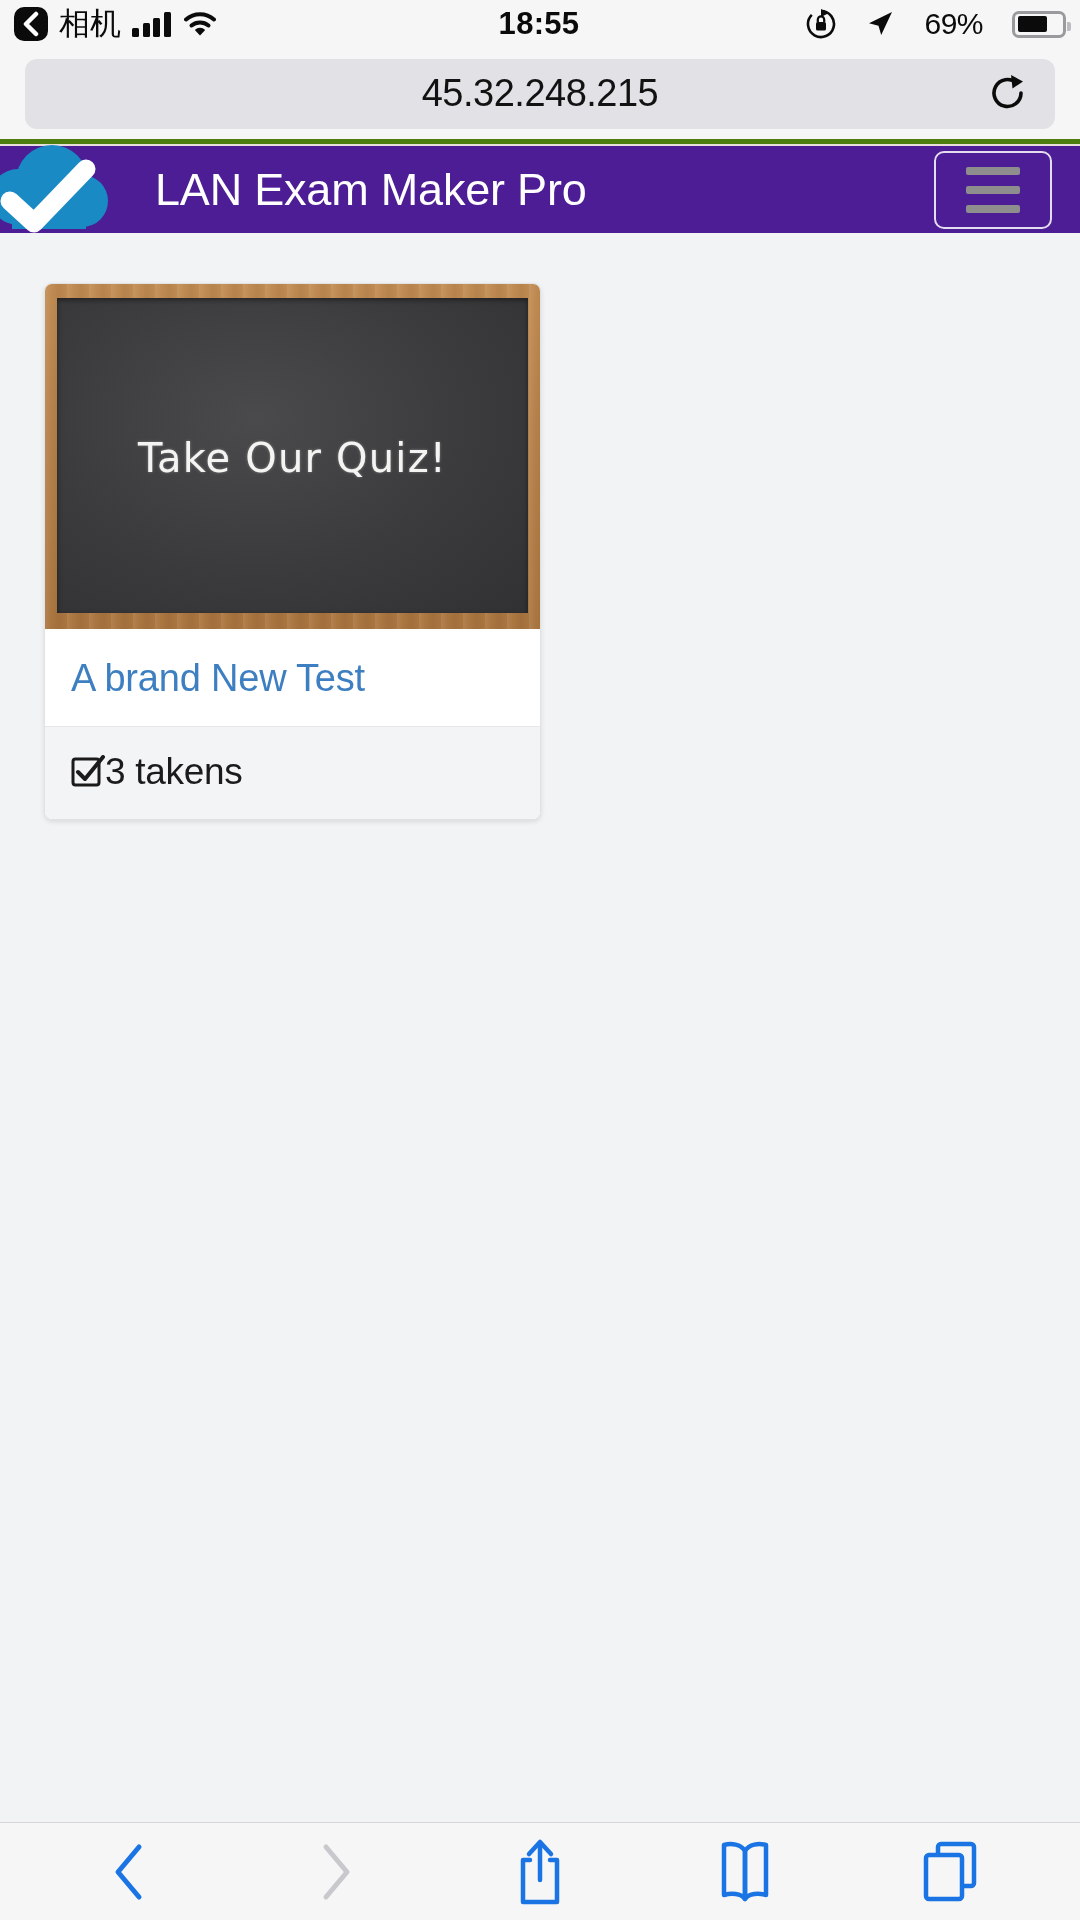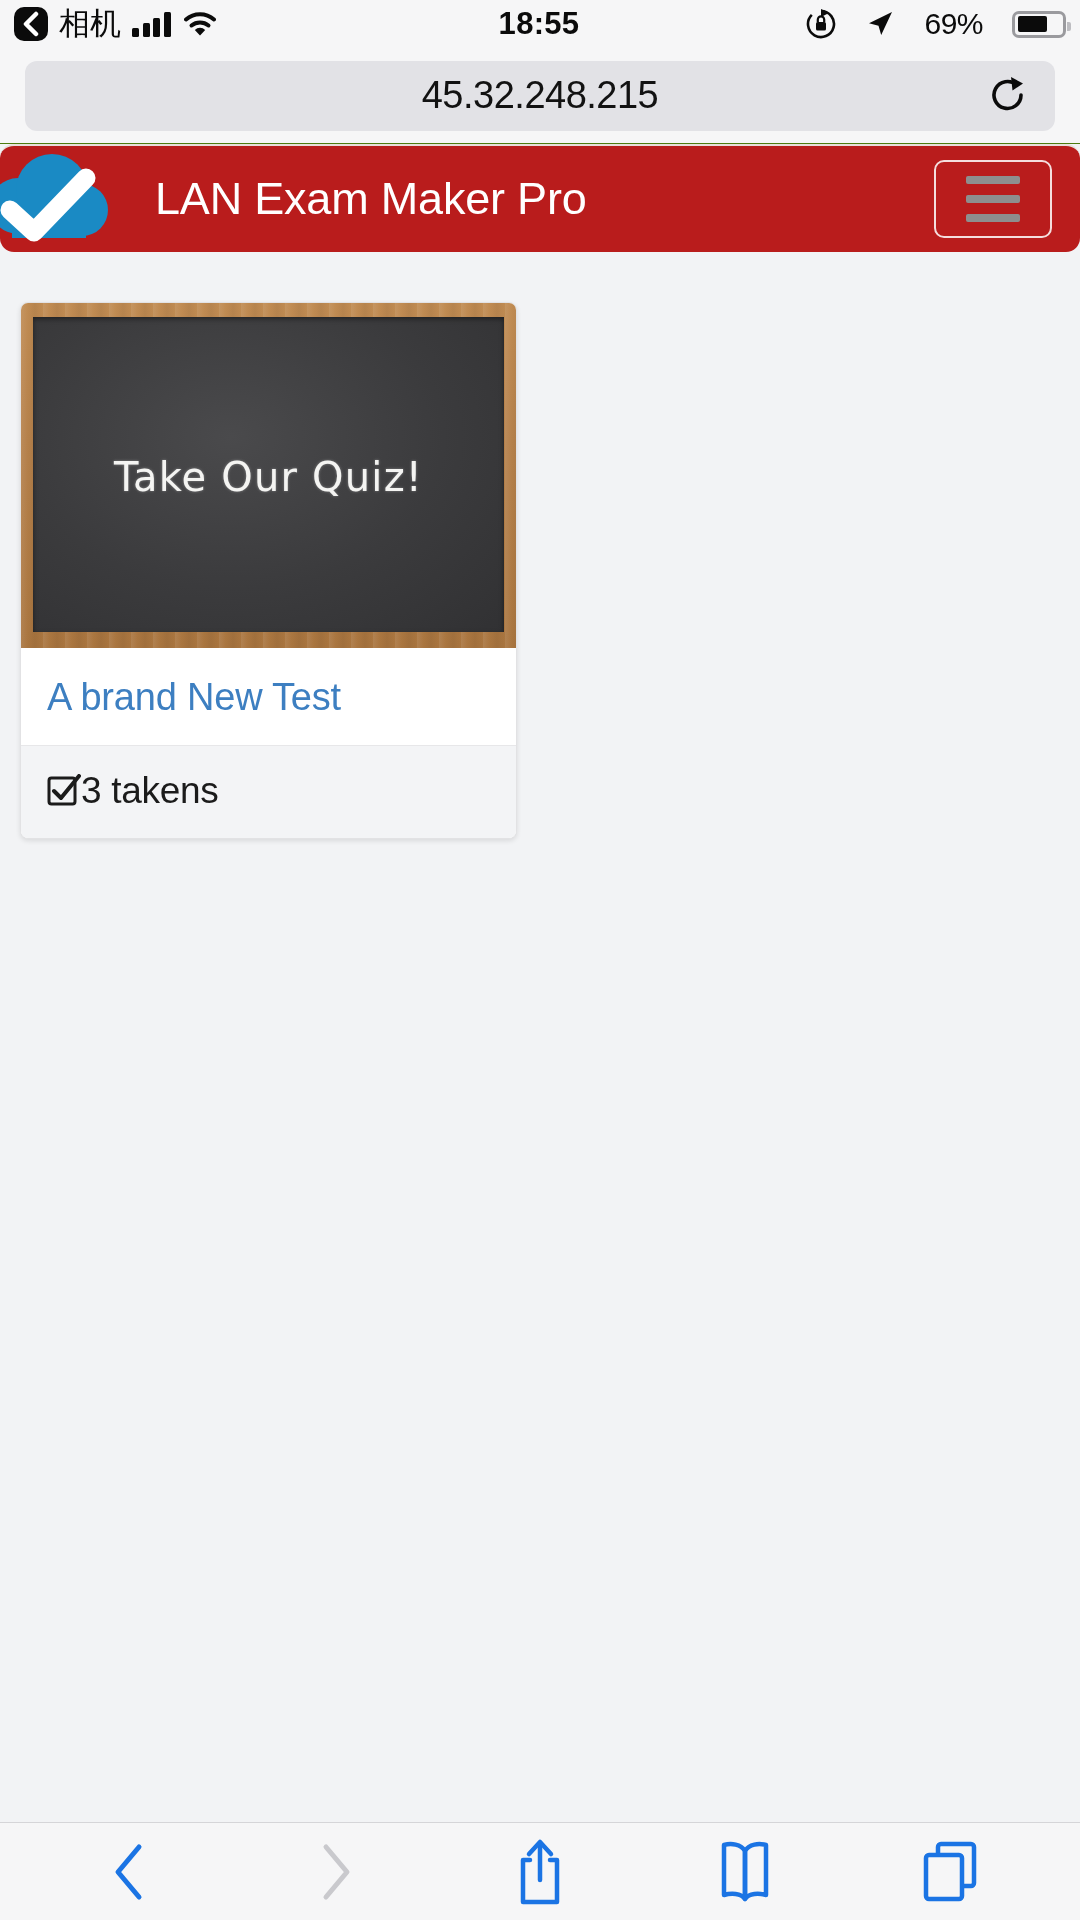--- a/index.html
+++ b/index.html
@@ -122,21 +122,21 @@
 
   
   .browser-bar {
     height: 96px;
     background: #f6f6f7;
     display: flex;
     align-items: center;
     justify-content: center;
     padding: 0 25px;
     box-sizing: border-box;
-    border-bottom: 1px solid #4d7c0f;
+    border-bottom: 5px solid #4d7c0f;
   }
   .url-field {
     flex: 1;
     height: 70px;
     background: #e2e2e6;
     border-radius: 12px;
     display: flex;
     align-items: center;
     justify-content: center;
     position: relative;
@@ -154,28 +154,27 @@
     transform: translateY(-50%);
     width: 44px;
     height: 44px;
     display: flex;
     align-items: center;
     justify-content: center;
   }
 
   
   .app-header {
-    height: 108px;
-    background: #b91c1c;
+    height: 89px;
+    background: #4c1d95;
     border-top: 2px solid #e8deda;
     display: flex;
     align-items: center;
     position: relative;
     box-sizing: border-box;
-    border-radius: 14px;
   }
   .brand-logo {
     position: absolute;
     left: -18px;
     top: 50%;
     transform: translateY(-50%);
     width: 130px;
     height: 110px;
   }
   .brand-title {
@@ -210,21 +209,21 @@
     width: 54px;
     height: 8px;
     background: #8e8e8e;
     border-radius: 2px;
   }
 
   
   .page-body {
     background: #f2f3f5;
     height: calc(1920px - 48px - 96px - 122px - 98px);
-    padding: 50px 0 0 20px;
+    padding: 50px 0 0 44px;
     box-sizing: border-box;
   }
 
   .quiz-card {
     width: 495px;
     background: #ffffff;
     border: 1px solid #e2e2e4;
     border-radius: 8px;
     box-shadow: 0 2px 5px rgba(0,0,0,0.10);
     overflow: hidden;

